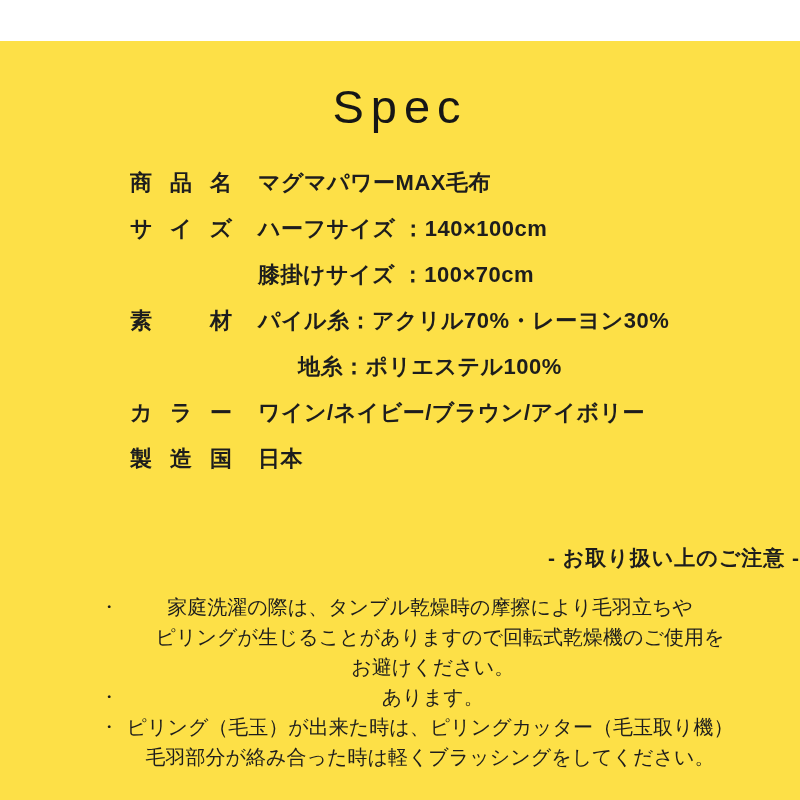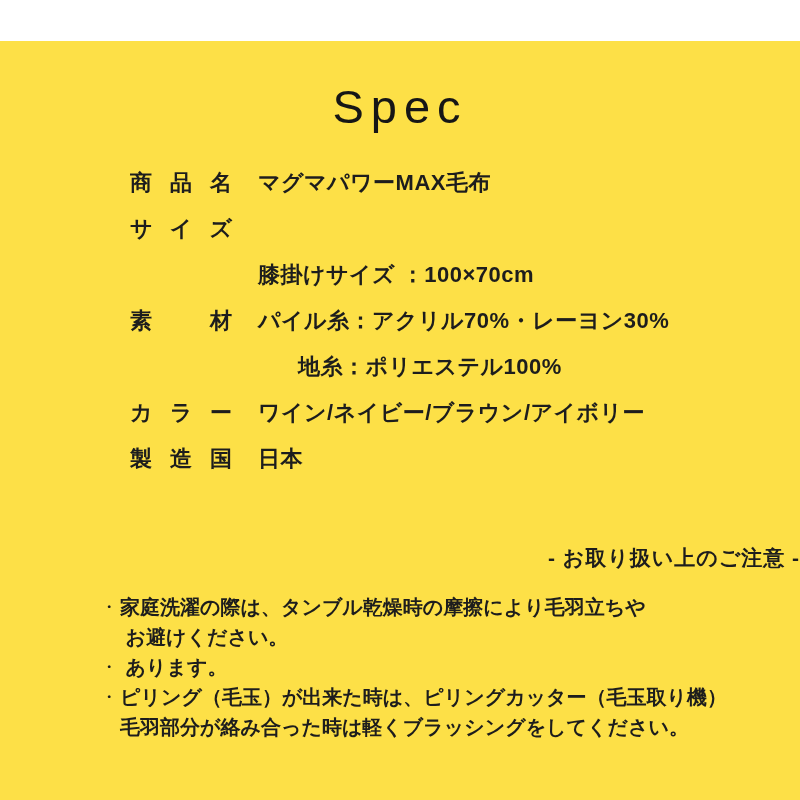--- a/index.html
+++ b/index.html
@@ -24,21 +24,21 @@
   }
   .spec .value.shift{margin-left:66px;}
   .notes-heading{
     position:absolute;top:503px;left:0;width:100%;text-align:right;
     font-size:21px;letter-spacing:1px;font-weight:600;color:#1d1d1d;
   }
   .notes{position:absolute;left:100px;top:551px;right:60px;font-size:20px;line-height:30px;}
   .note{display:flex;align-items:flex-start;}
   .note .bullet{width:20px;flex:none;font-size:18px;line-height:30px;color:#1d1d1d;}
   .note-lines{flex:1;}
-  .note-line{white-space:pre;font-weight:700;color:#1d1d1d;}
+  .note-line{white-space:pre;font-weight:400;color:#1d1d1d;text-align:center;}
 </style>
 </head>
 <body>
 
 <div class="page">
 
   <div class="title">Spec</div>
 
   <div class="spec">
     <div class="row">
@@ -48,20 +48,21 @@
           <span>名</span>
         </div>
       <div class="value">マグマパワーMAX毛布</div>
     </div>
     <div class="row">
       <div class="label justify-label">
           <span>サ</span>
           <span>イ</span>
           <span>ズ</span>
         </div>
+      <div class="value">ハーフサイズ ：140×100cm</div>
     </div>
     <div class="row">
       <div class="label justify-label"></div>
       <div class="value">膝掛けサイズ ：100×70cm</div>
     </div>
     <div class="row">
       <div class="label justify-label">
           <span>素</span>
           <span>材</span>
         </div>
@@ -89,20 +90,21 @@
     </div>
   </div>
 
   <div class="notes-heading">- お取り扱い上のご注意 -</div>
 
   <div class="notes">
     <div class="note">
       <span class="bullet">・</span>
       <div class="note-lines">
         <div class="note-line">家庭洗濯の際は、タンブル乾燥時の摩擦により毛羽立ちや</div>
+        <div class="note-line">　ピリングが生じることがありますので回転式乾燥機のご使用を</div>
         <div class="note-line"> お避けください。</div>
       </div>
     </div>
     <div class="note">
       <span class="bullet">・</span>
       <div class="note-lines">
         <div class="note-line"> あります。</div>
       </div>
     </div>
     <div class="note">

